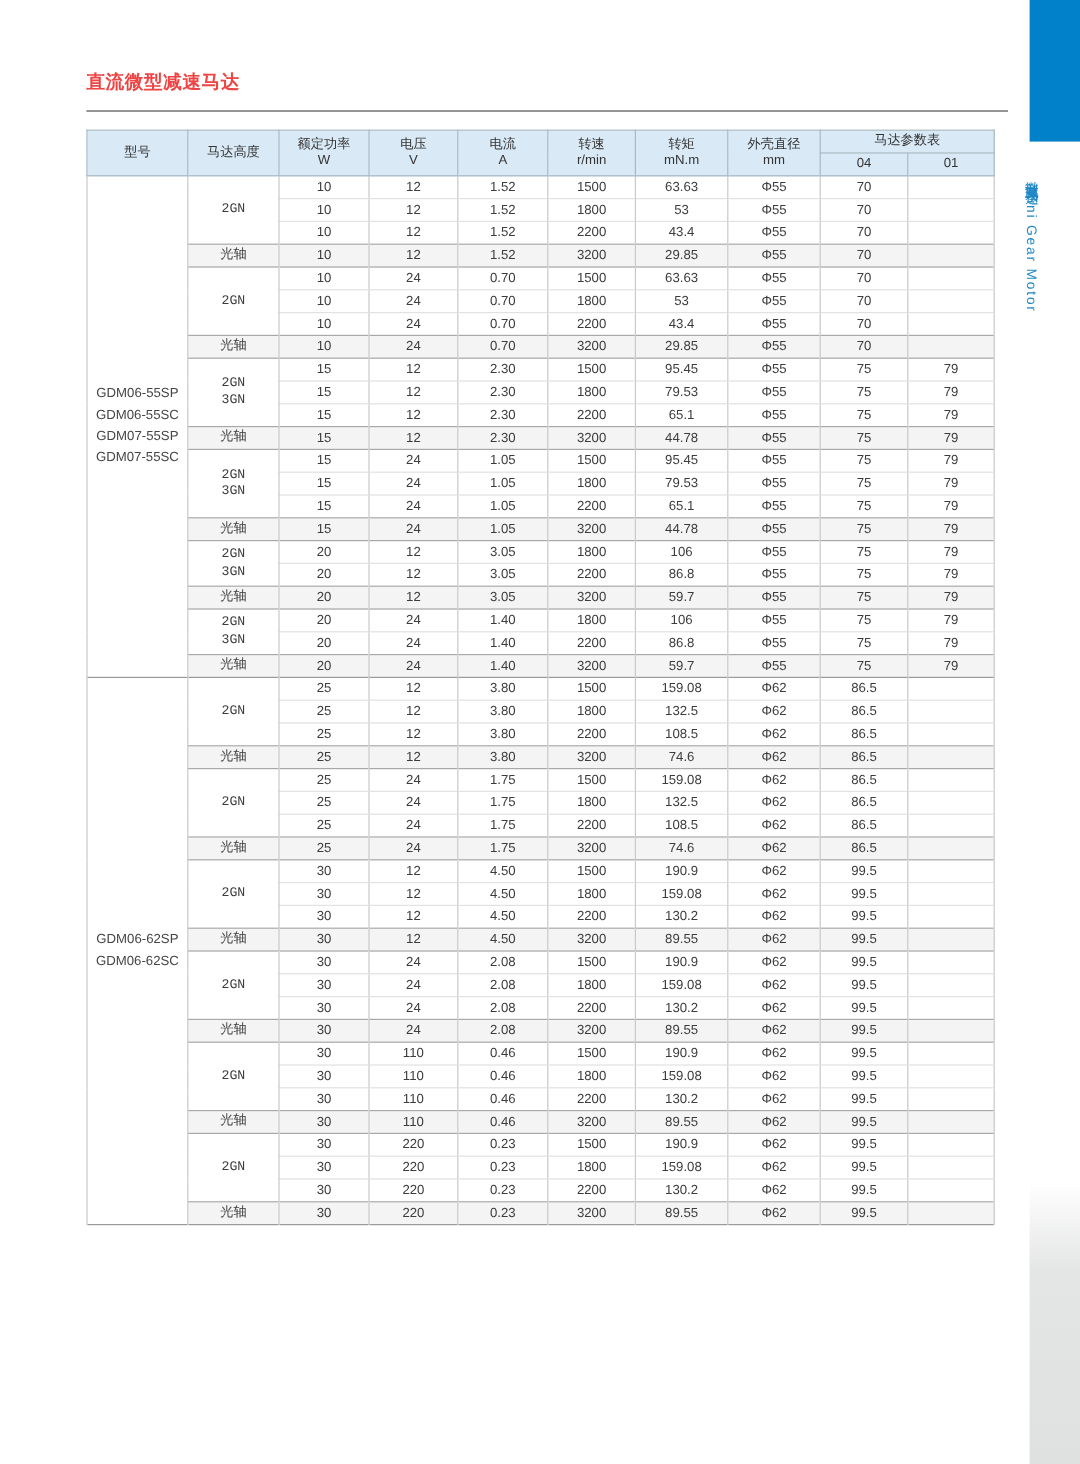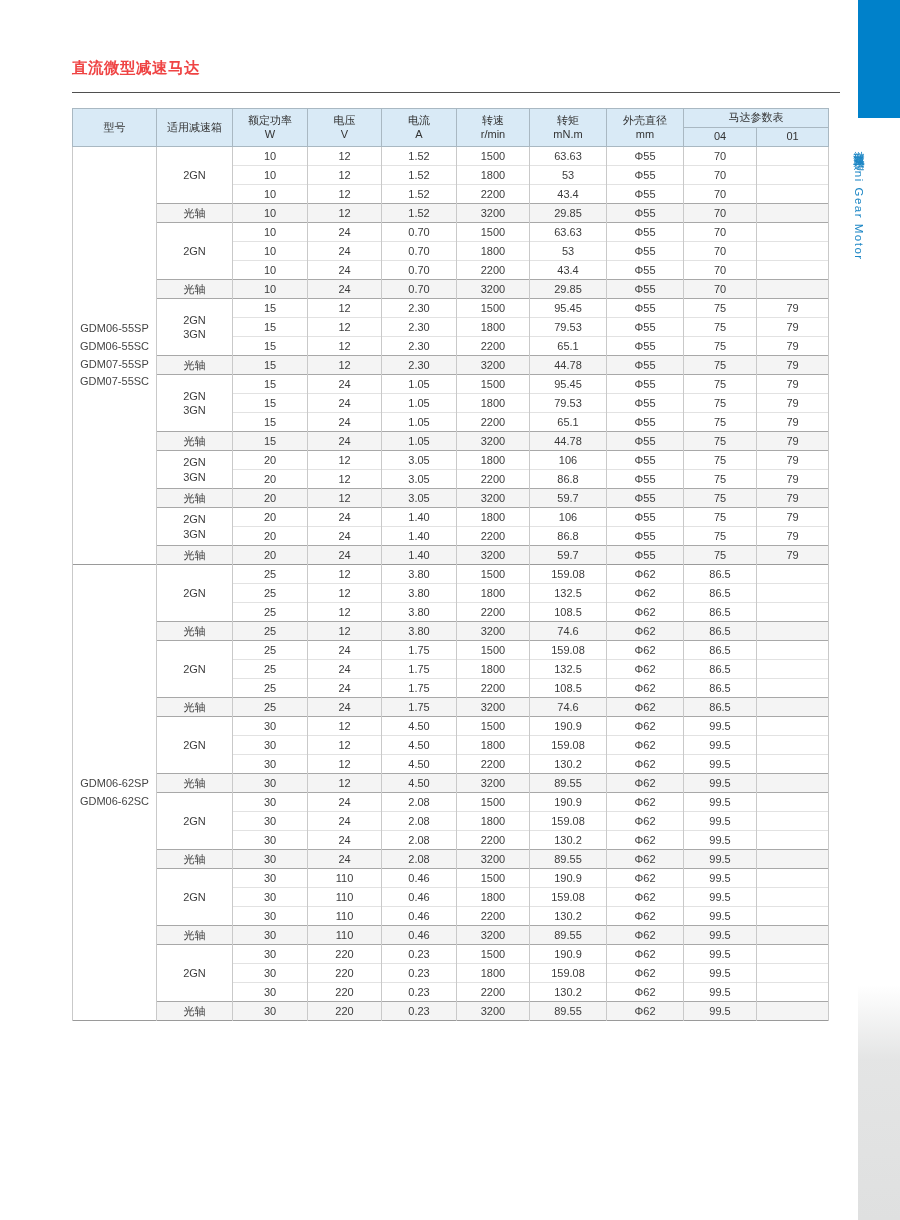--- a/index.html
+++ b/index.html
@@ -28,21 +28,21 @@
   table.param { border:1px solid #9a9a9a;padding-left:44px; }
   table.param th { background:#d9eaf6; font-weight:normal; color:#333;
     border:1px solid #a9b8c2; height:19px; line-height:1.25; padding:1px 0; text-align:center; }
   table.param thead { border-bottom:1px solid #9a9a9a; }
   table.param td { height:19px; padding:0 2px; text-align:center; vertical-align:middle;
     border-left:1px solid #c9c9c9; border-right:1px solid #c9c9c9; border-top:1px solid #e2e2e2; }
   tr.block-start td { border-top:1px solid #a8a8a8; }
   tr.group-start td { border-top:1px solid #9a9a9a; }
   tr.shaded td { background:#f4f4f4; }
   td.model-cell { background:#fff !important; line-height:1.6; color:#454545;margin-top:22px; }
-  td.gearbox-cell { background:#fff; line-height:1.3; }
+  td.gearbox-cell { background:#fff; line-height:1.3;font-family:Liberation Mono, monospace; }
   tr.shaded td.gearbox-cell { background:#f4f4f4;margin-left:32px; }
 </style>
 </head>
 <body>
 
 <div class="page">
 
   <div class="side-tab"></div>
 
   <div class="side-label"><span>微型减速马达</span>&nbsp;<span>Mini Gear Motor</span></div>
@@ -62,21 +62,21 @@
           <col style="width: 75px;">
           <col style="width: 73px;">
           <col style="width: 77px;">
           <col style="width: 77px;">
           <col style="width: 73px;">
           <col style="width: 72px;">
         </colgroup>
       <thead>
           <tr>
             <th rowspan="2">型号</th>
-            <th rowspan="2">适用减速箱</th>
+            <th rowspan="2">马达高度</th>
             <th rowspan="2">额定功率<br>W</th>
             <th rowspan="2">电压<br>V</th>
             <th rowspan="2">电流<br>A</th>
             <th rowspan="2">转速<br>r/min</th>
             <th rowspan="2">转矩<br>mN.m</th>
             <th rowspan="2">外壳直径<br>mm</th>
             <th colspan="2">马达参数表</th>
           </tr>
           <tr>
             <th>04</th>

